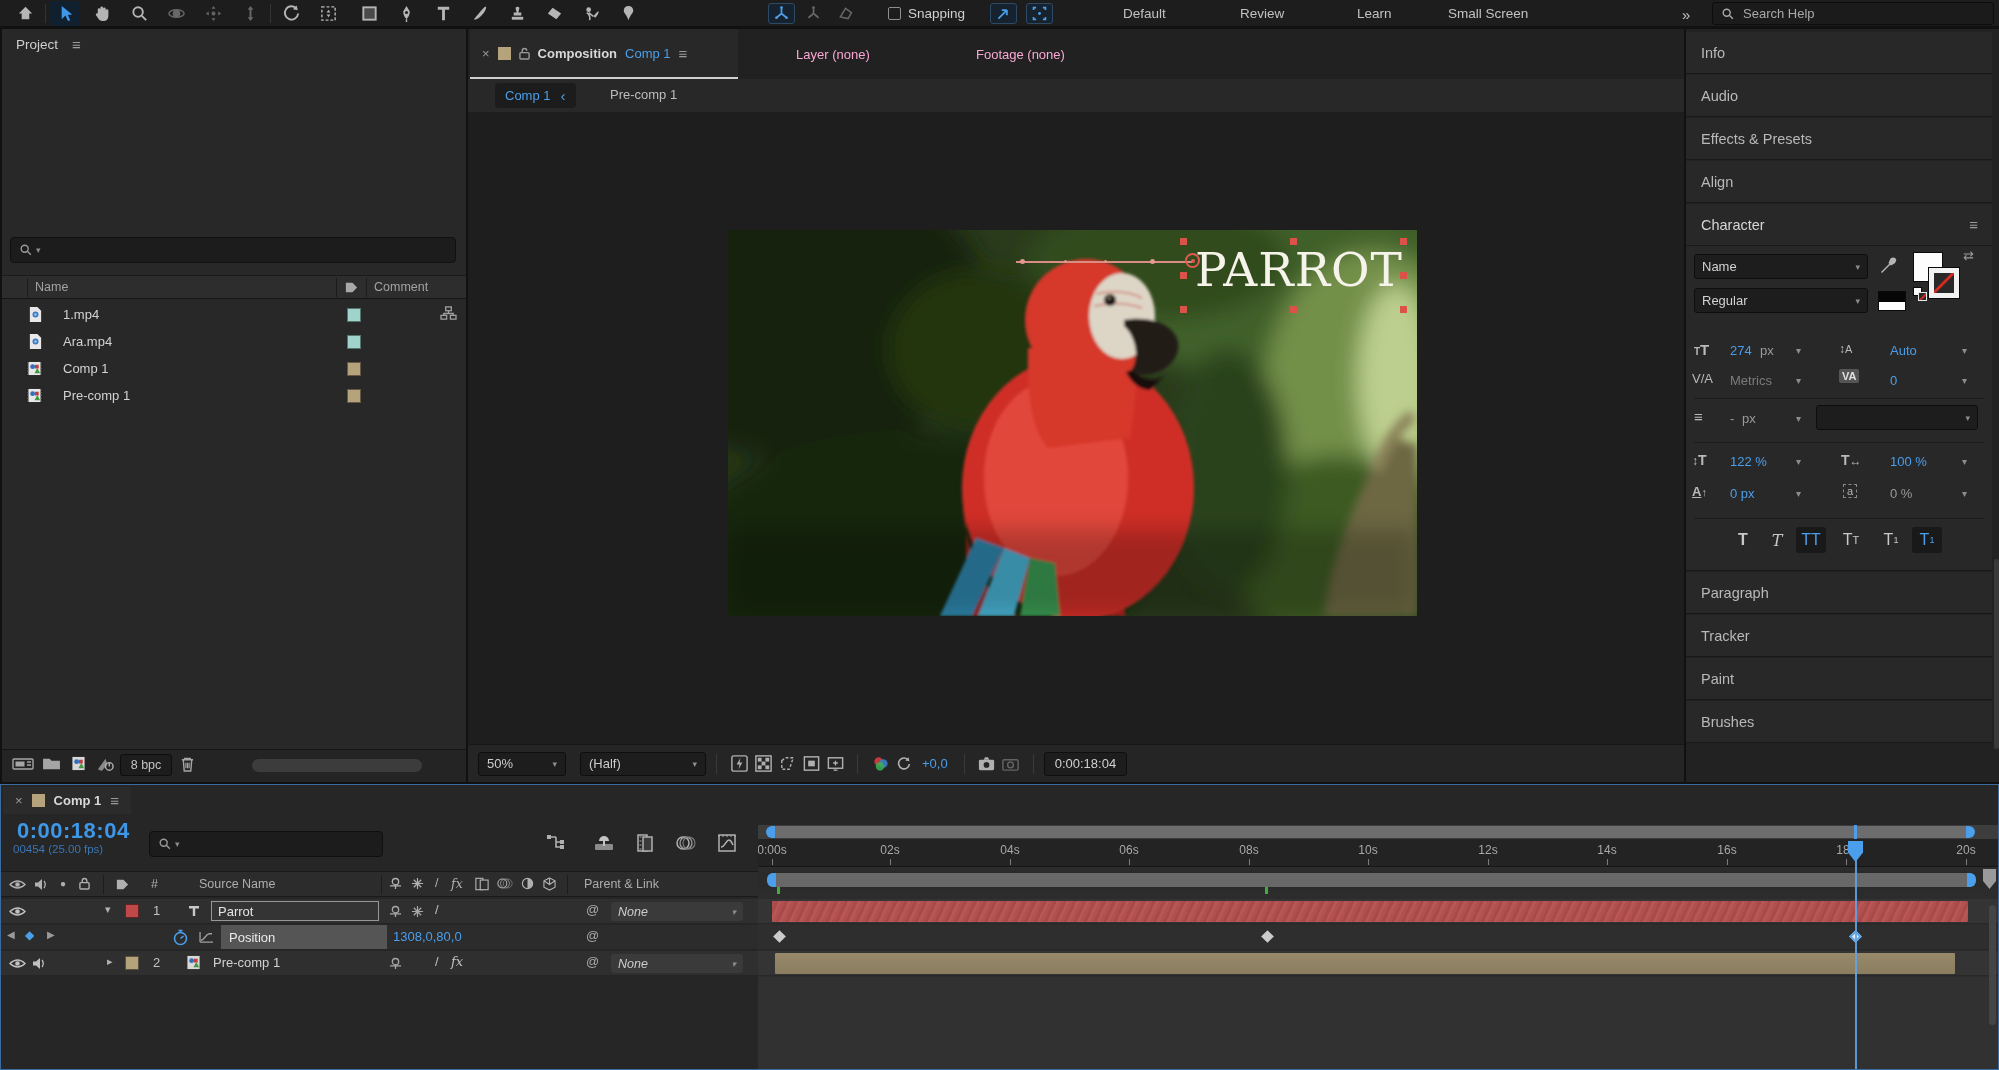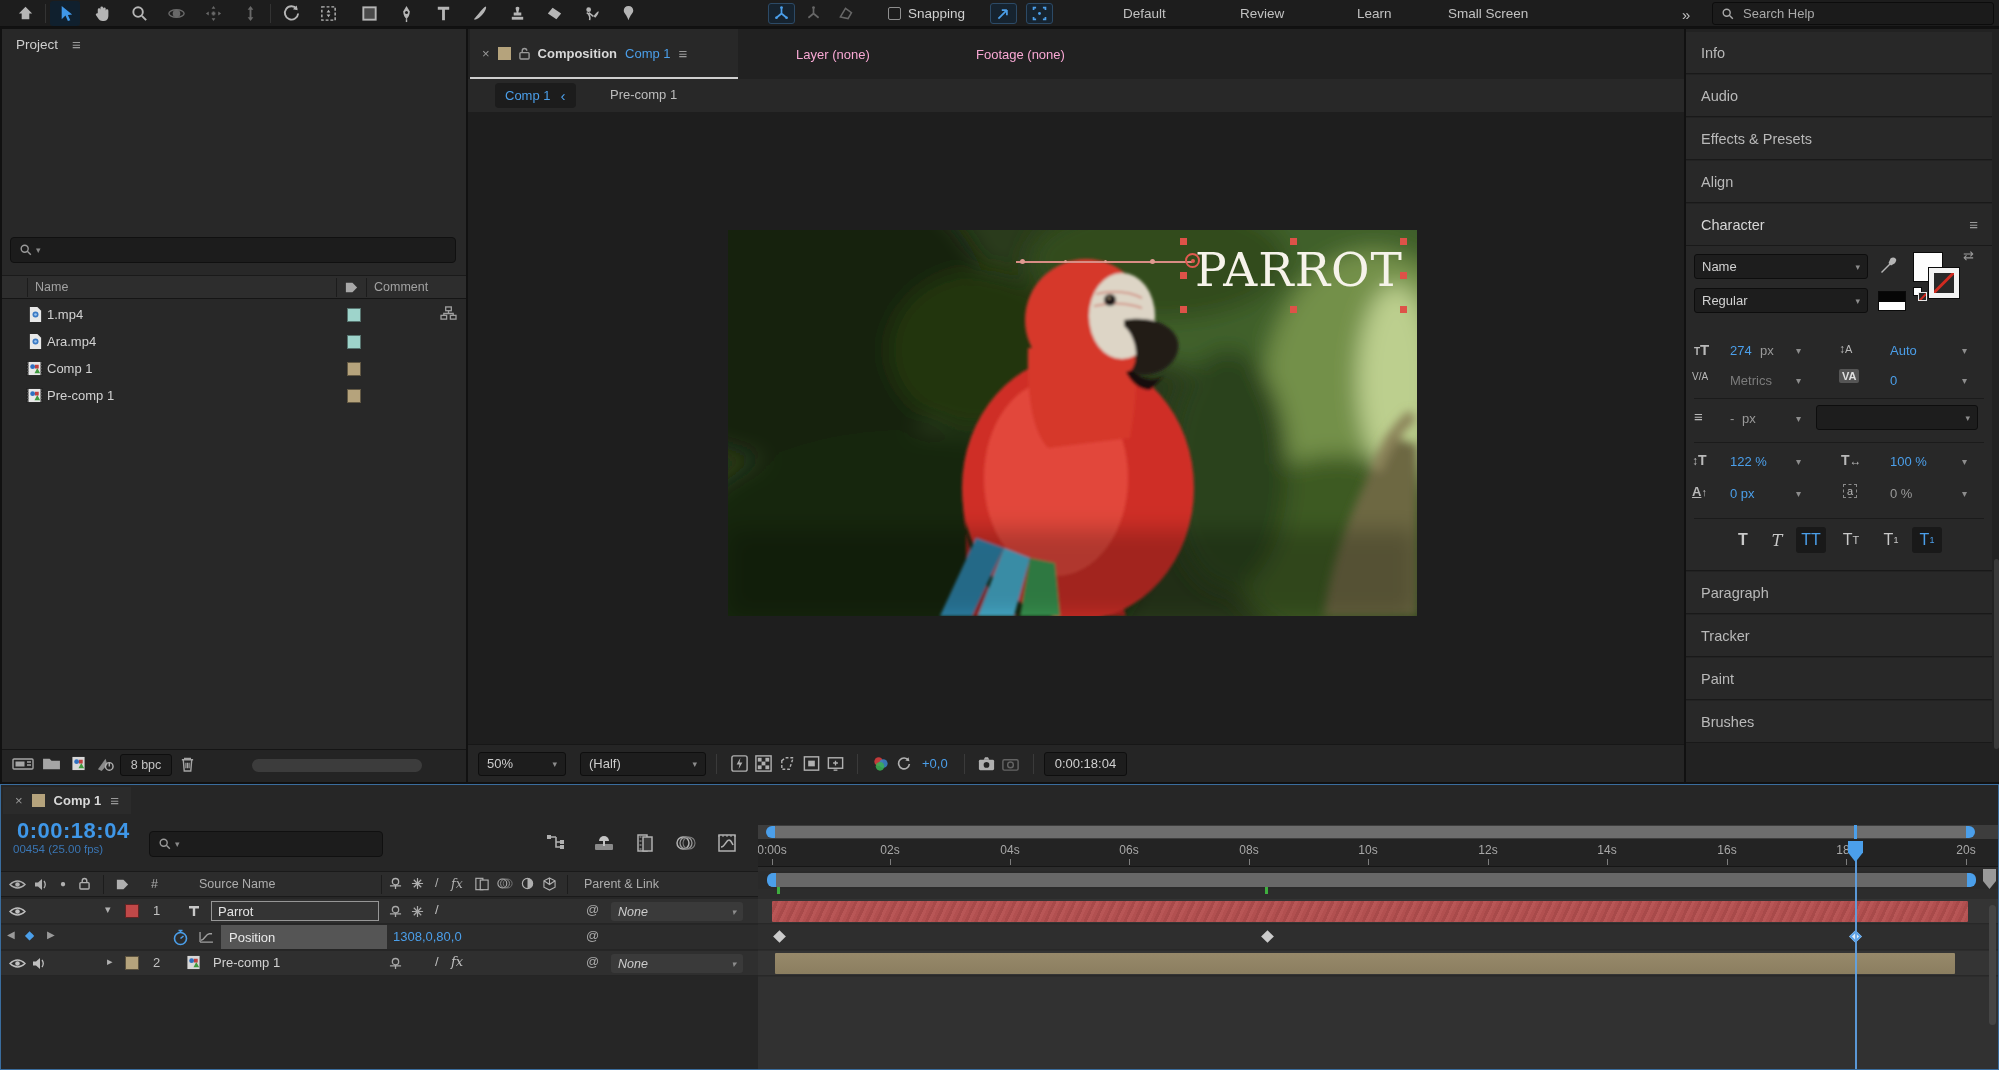--- a/index.html
+++ b/index.html
@@ -24,21 +24,21 @@
   .axis-tile.sel { background:#16232f; border:1px solid #2c4a66; }
   .snapbox { position:absolute; top:7px; width:13px; height:13px; border:1px solid #8f8f8f; border-radius:2px; background:transparent; }
   .wslabel { position:absolute; top:6px; color:#c2c2c2; font-size:13.5px; cursor:default; }
   #help-search { position:absolute; left:1712px; top:2px; width:282px; height:23px; background:#1b1b1b; border:1px solid #0c0c0c; border-radius:3px; display:flex; align-items:center; gap:8px; padding-left:8px; color:#a9a9a9; }
 
   
   #project { left:2px; top:29px; width:464px; height:753px; background:#282828; }
   #project-search { position:absolute; left:8px; top:208px; width:446px; height:26px; background:#1c1c1c; border:1px solid #101010; border-radius:4px; display:flex; align-items:center; padding-left:8px; gap:3px; }
   #project-cols { position:absolute; left:0; top:246px; width:464px; height:24px; background:#2d2d2d; border-top:1px solid #1a1a1a; border-bottom:1px solid #151515; color:#a2a2a2; font-size:12.5px; }
   .prow { position:absolute; left:0; width:455px; height:27px; display:flex; align-items:center; }
-  .prow .nm { color:#d2d2d2; margin-left:4px; }
+  .prow .nm { color:#d2d2d2; margin-left:20px; }
   .chip { width:14px; height:14px; border:1px solid rgba(0,0,0,.45); }
   #project-footer { position:absolute; left:0; top:720px; width:464px; height:33px; background:#242424; border-top:1px solid #151515; }
   .pficon { position:absolute; top:6px; }
   #bpc { position:absolute; left:118px; top:4px; width:52px; height:22px; background:#1d1d1d; border:1px solid #0e0e0e; border-radius:3px; text-align:center; line-height:21px; color:#c4c4c4; font-size:12.5px; }
   #proj-scroll { position:absolute; left:250px; top:9px; width:170px; height:13px; background:#3c3c3c; border-radius:7px; }
 
   
   #viewer { left:468px; top:29px; width:1216px; height:753px; background:#282828; }
   #vtabs { position:absolute; left:0; top:0; width:1216px; height:50px; background:#212121; }
   #vtab-active { position:absolute; left:2px; top:0; width:268px; height:50px; background:#282828; border-bottom:2px solid #cfcfcf; display:flex; align-items:center; gap:8px; padding-left:12px; }
@@ -574,21 +574,21 @@
       </div>
 
       <span class="ch-ic" style="left:8px;top:95px"><span style="font-size:10px">T</span><span style="font-size:15px">T</span></span>
       <span class="ch-val blue" style="left:44px;top:97px">274</span>
       <span class="ch-val dim" style="left:74px;top:97px">px</span>
       <span class="ch-car" style="left:110px;top:99px">▾</span>
       <span class="ch-ic" style="left:153px;top:95px;font-weight:normal"><span style="font-size:12px">↕</span><span style="font-size:11px">A</span></span>
       <span class="ch-val blue" style="left:204px;top:97px">Auto</span>
       <span class="ch-car" style="left:276px;top:99px">▾</span>
 
-      <span class="ch-ic" style="left:6px;top:125px;font-size:10px;font-weight:normal">V/A</span>
+      <span class="ch-ic" style="left:6px;top:125px;font-size:13px;font-weight:normal">V/A</span>
       <span class="ch-val" style="left:44px;top:127px;color:#7c7c7c">Metrics</span>
       <span class="ch-car" style="left:110px;top:129px">▾</span>
       <span class="ch-ic" style="left:153px;top:123px;font-size:11px;background:#555;padding:1px 3px;border-radius:2px;color:#e0e0e0">VA</span>
       <span class="ch-val blue" style="left:204px;top:127px">0</span>
       <span class="ch-car" style="left:276px;top:129px">▾</span>
 
       <div class="ch-div" style="top:152px"></div>
 
       <span class="ch-ic" style="left:8px;top:162px;font-size:15px">≡</span>
       <span class="ch-val dim" style="left:44px;top:165px">-</span>

